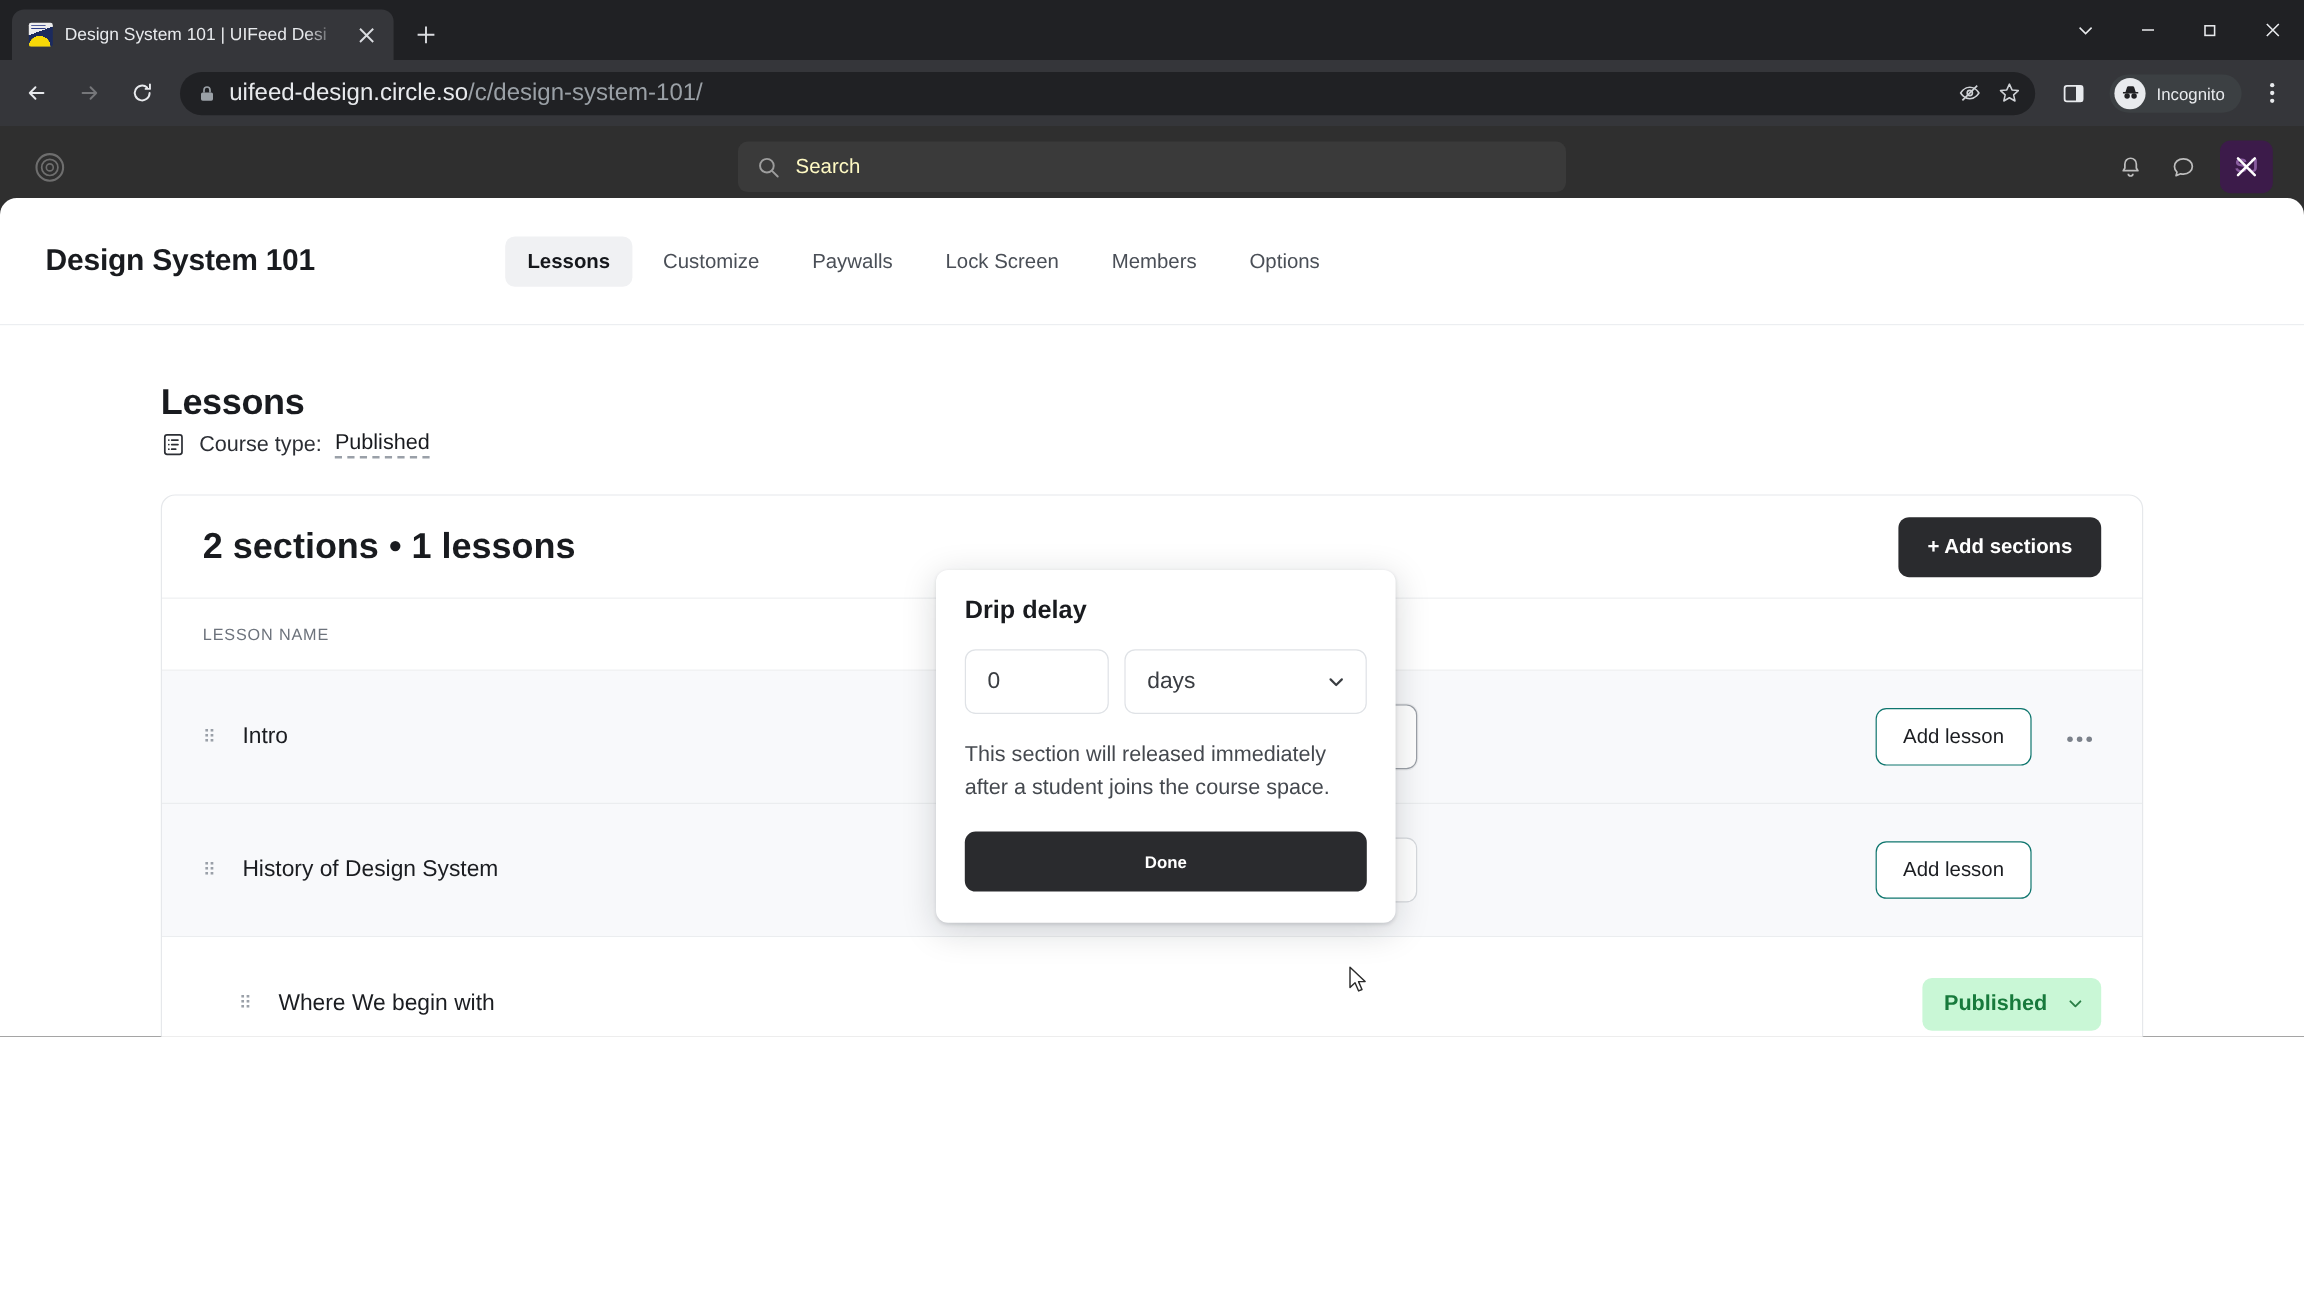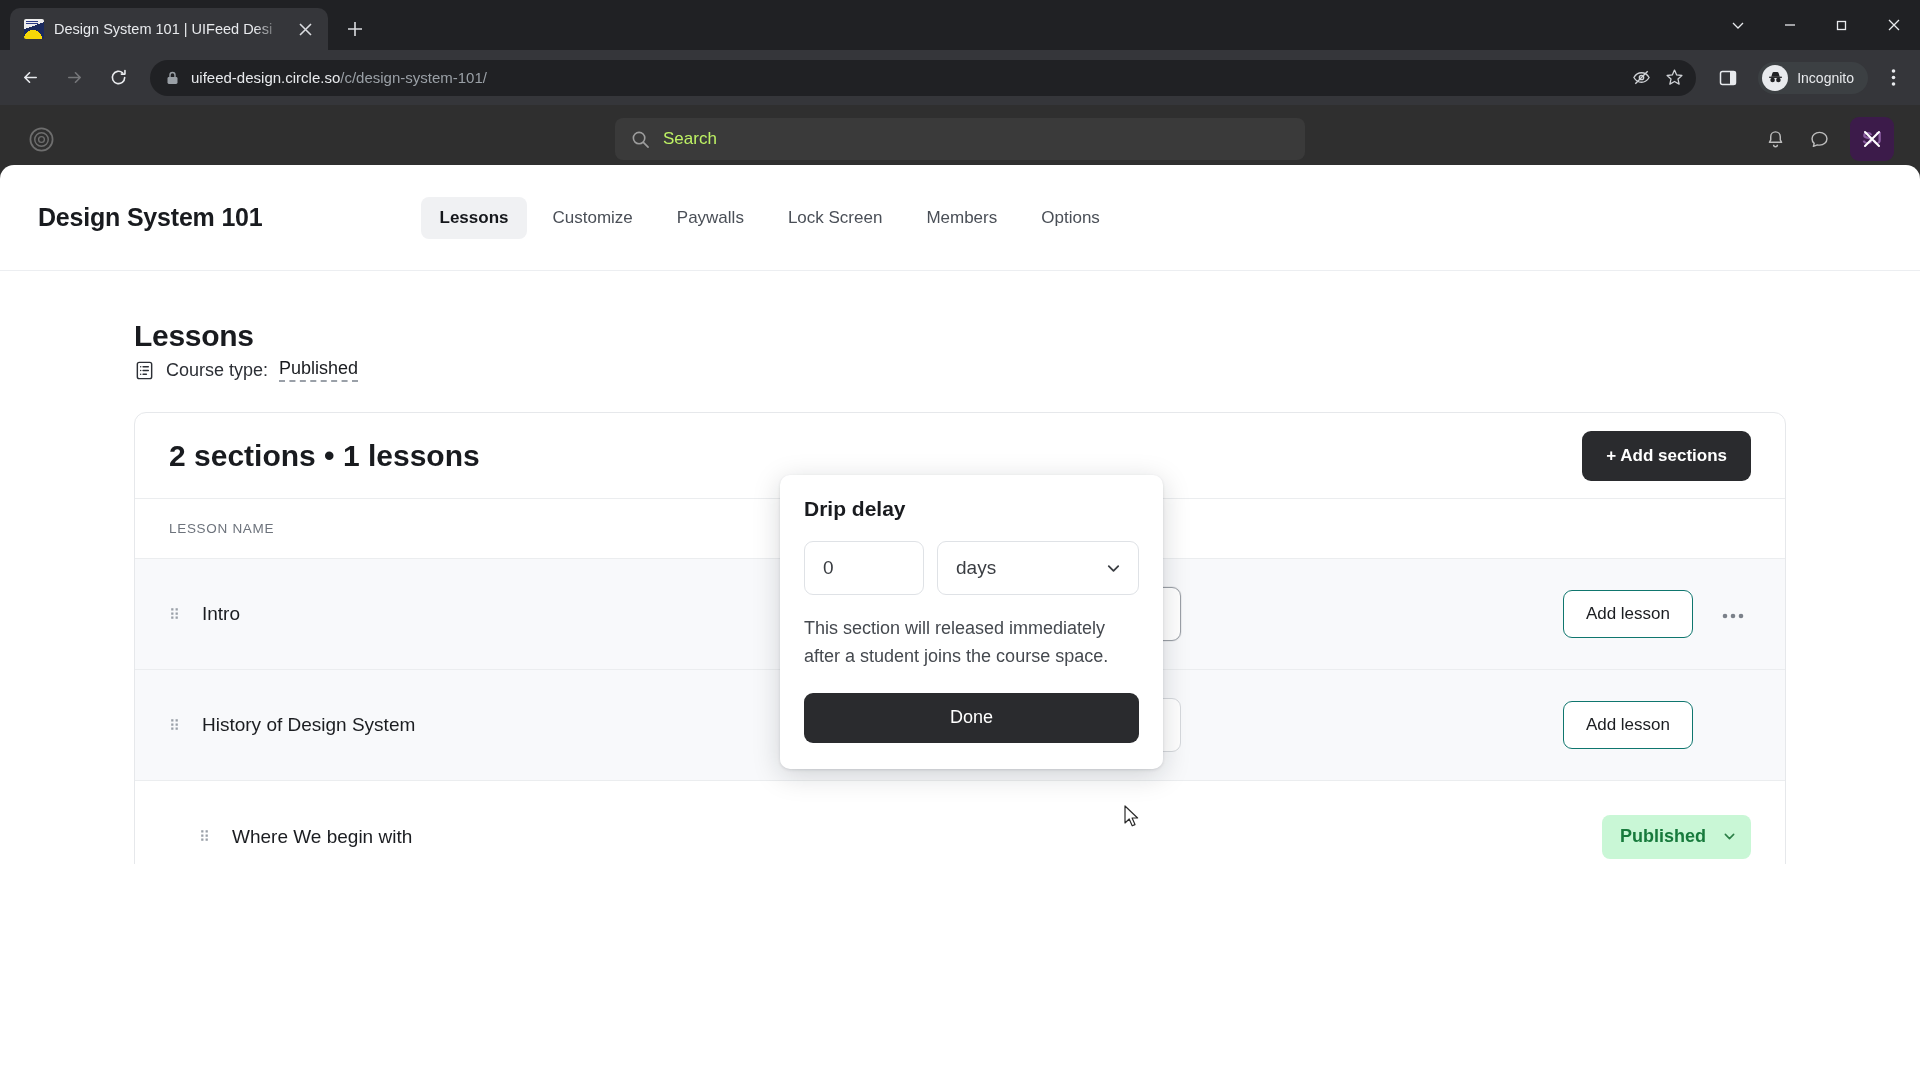--- a/index.html
+++ b/index.html
@@ -57,21 +57,21 @@
   }
   .nav-btn{
     width:40px;height:40px;border-radius:50%;display:flex;align-items:center;justify-content:center;
     color:#e8eaed; flex:none;
   }
   .nav-btn.disabled{ color:#76777a; }
   .omnibox{
     flex:1; height:36px; background:#202124; border-radius:18px; display:flex; align-items:center;
     padding:0 12px 0 16px; margin:0 8px; gap:12px; min-width:0;
   }
-  .omni-url{ font-size:15px; color:#e8eaed; white-space:nowrap; overflow:hidden; }
+  .omni-url{ font-size:20px; color:#e8eaed; white-space:nowrap; overflow:hidden; }
   .omni-url .path{ color:#9aa0a6; }
   .omni-right{ margin-left:auto; display:flex; align-items:center; gap:14px; }
   .incognito-pill{
     display:flex;align-items:center;gap:9px;background:#3c4043;border-radius:18px;
     height:32px;padding:0 14px 0 4px; margin-left:6px;
   }
   .incog-circle{
     width:26px;height:26px;border-radius:50%;background:#e8eaed;display:flex;align-items:center;justify-content:center;
   }
   .incog-label{ font-size:14px;color:#e8eaed; }
@@ -81,21 +81,21 @@
   .viewport{ flex:1; background:#2f2f2f; position:relative; overflow:hidden; }
 
   .app-topbar{
     height:68px; background:#2f2f2f; display:flex; align-items:center; padding:0 26px; position:relative;
   }
   .app-logo{ width:30px;height:30px;border-radius:50%;display:flex;align-items:center;justify-content:center;color:#6e6e6e; }
   .app-search{
     position:absolute; left:50%; transform:translateX(-50%);
     width:690px;height:42px;background:#3a3a3a;border-radius:8px;display:flex;align-items:center;gap:13px;padding:0 16px;
   }
-  .app-search .ph{ font-size:17px;color:#bef264; }
+  .app-search .ph{ font-size:17px;color:#fef9c3; }
   .topbar-right{ margin-left:auto; display:flex; align-items:center; gap:18px; }
   .tb-icon{ color:#bdbdbd; display:flex; align-items:center; justify-content:center; width:26px;height:26px;}
   .avatar-btn{
     width:44px;height:44px;border-radius:9px;background:#3c1b4a;position:relative;
     display:flex;align-items:center;justify-content:center;color:#8a5ea0;font-size:16px;font-weight:700;
     overflow:hidden;
   }
   .avatar-x{ position:absolute; inset:0; display:flex;align-items:center;justify-content:center; color:#fff; }
 
   .page{
@@ -190,21 +190,21 @@
     font-size:19px;color:#3a3d42;padding:0 18px;font-family:inherit;outline:none;
   }
   .pop-unit{
     flex:1;height:54px;border:1px solid #dfe2e6;border-radius:9px;background:#fff;
     display:flex;align-items:center;padding:0 16px 0 18px;
   }
   .pop-unit-label{ font-size:19px;color:#3a3d42; }
   .pop-desc{ margin-top:20px; font-size:18px; line-height:1.55; color:#45494f; }
   .pop-done{
     margin-top:22px; width:100%; height:50px; background:#2a2b2e; color:#fff; border:none;
-    border-radius:9px; font-size:18px; font-weight:400; font-family:inherit;
+    border-radius:9px; font-size:14px; font-weight:700; font-family:inherit;
   }
 
   .cursor{ position:absolute; left:1124px; top:700px; z-index:60; pointer-events:none; }
 </style>
 </head>
 <body>
 
 <div class="browser">
 
   <div class="tabstrip">

